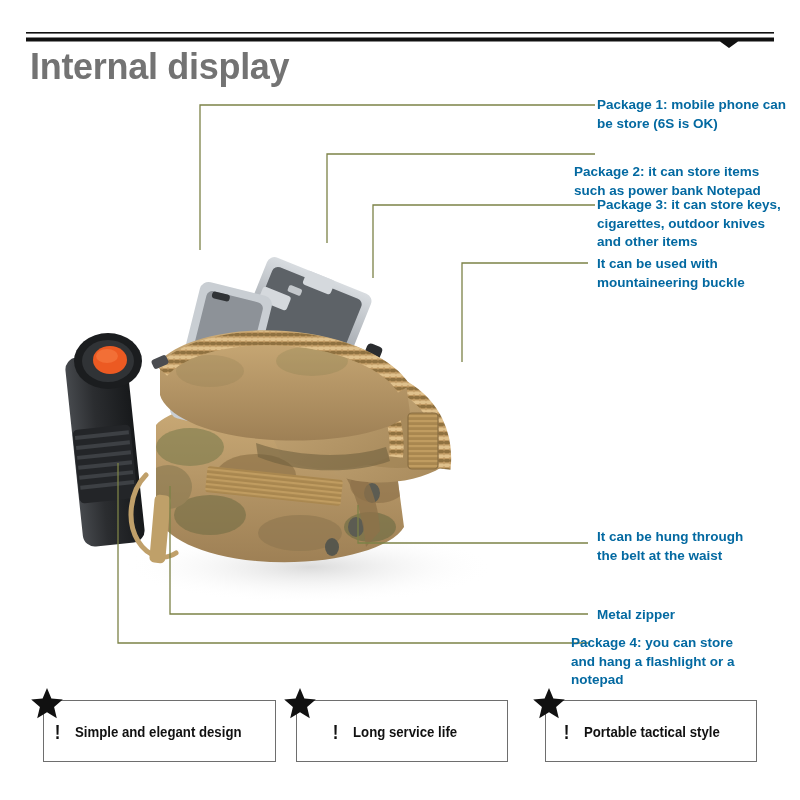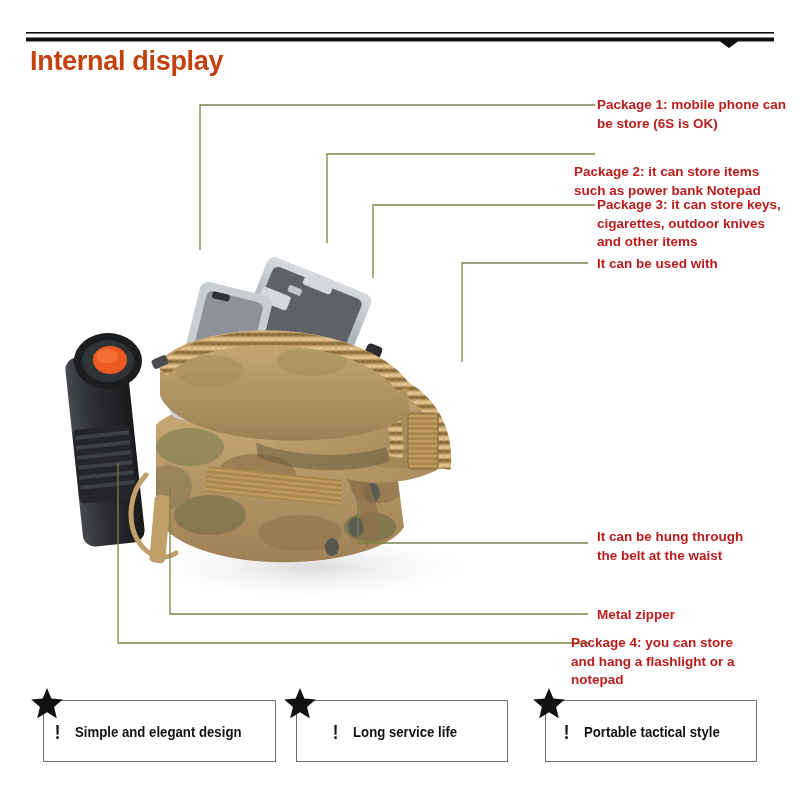--- a/index.html
+++ b/index.html
@@ -21,23 +21,23 @@
     position: absolute;
     left: 26px;
     top: 32px;
     width: 748px;
     height: 16px;
   }
   #page-title {
     position: absolute;
     left: 30px;
     top: 46px;
-    font-size: 27px;
+    font-size: 36px;
     font-weight: bold;
-    color: #c2410c;
+    color: #737373;
     letter-spacing: -0.3px;
     white-space: nowrap;
   }
 
   
   #photo-stage {
     position: absolute;
     left: 60px;
     top: 175px;
     width: 480px;
@@ -50,21 +50,21 @@
     left: 0;
     top: 0;
     width: 800px;
     height: 800px;
     pointer-events: none;
   }
 
   
   .callout {
     position: absolute;
-    color: #b91c1c;
+    color: #0369a1;
     font-size: 13.5px;
     font-weight: bold;
     line-height: 18.5px;
     font-family: "Liberation Sans", sans-serif;
   }
 
   
   .feature-box {
     position: absolute;
     top: 700px;
@@ -284,20 +284,21 @@
 </div>
 
 <div class="callout" style="left:597px; top:196px; width:200px;">
   <div>Package 3: it can store keys,</div>
   <div> cigarettes, outdoor knives</div>
   <div>and other items</div>
 </div>
 
 <div class="callout" style="left:597px; top:255px; width:200px;">
   <div>It can be used with</div>
+  <div>mountaineering buckle</div>
 </div>
 
 <div class="callout" style="left:597px; top:528px; width:200px;">
   <div>It can be hung through</div>
   <div>the belt at the waist</div>
 </div>
 
 <div class="callout" style="left:597px; top:606px; width:200px;">
   <div>Metal zipper</div>
 </div>

